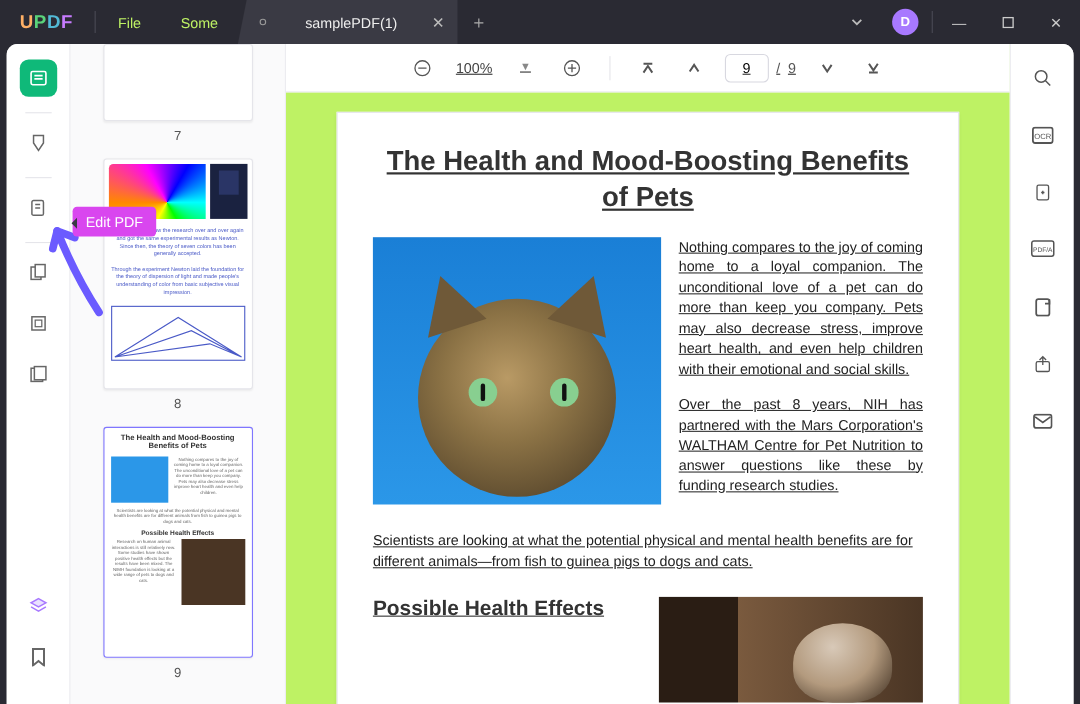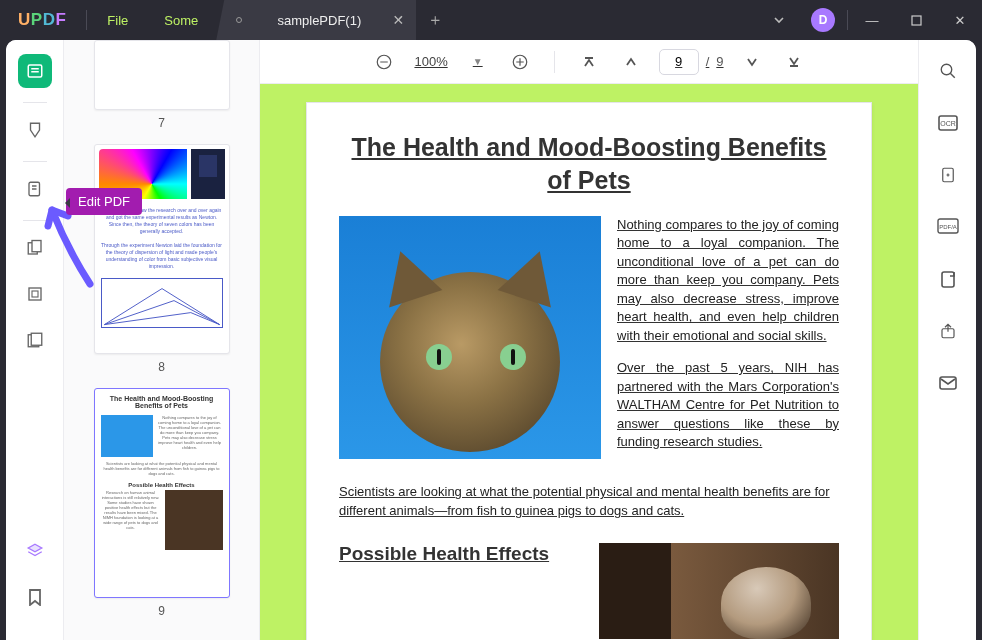--- a/index.html
+++ b/index.html
@@ -55,21 +55,21 @@
     width:34px; height:34px; border-radius:8px; display:flex; align-items:center; justify-content:center;
     margin-bottom:12px; cursor:pointer; color:#5a5a6a;
   }
   .rail-btn.active { background:#0fb979; color:#fff; }
   .rail-divider { width:24px; height:1px; background:#e5e5ea; margin:2px 0 10px 0;}
   .rail-bottom { margin-top:auto; margin-bottom:14px; display:flex;flex-direction:column;align-items:center;}
   .rail-bottom .rail-btn.purple { color:#a879ff;}
   
   .tooltip {
     position:absolute; left:60px; top:148px;
-    background:#a21caf; color:#fff; padding:6px 12px; border-radius:4px;
+    background:#d946ef; color:#fff; padding:6px 12px; border-radius:4px;
     font-size:13px; white-space:nowrap; z-index:20;
   }
   .tooltip::before{content:"";position:absolute;left:-6px;top:10px;border:5px solid transparent;border-right-color:#3a3a44;}
   
   .blue-arrow {
     position:absolute; left:38px; top:162px; z-index:15;
   }
   
   .thumbs-panel {
     width:196px; background:#fafafb; border-right:1px solid #ececf0;
@@ -356,21 +356,21 @@
           <div class="cat-img">
             <div class="cat-face">
               <div class="cat-ear l"></div>
                 <div class="cat-ear r"></div>
               <div class="cat-eye l"></div>
                 <div class="cat-eye r"></div>
             </div>
           </div>
           <div class="paras">
             <p>Nothing compares to the joy of coming home to a loyal companion. The unconditional love of a pet can do more than keep you company. Pets may also decrease stress, improve heart health, and even help children with their emotional and social skills.</p>
-            <p>Over the past 5 years, NIH has partnered with the Mars Corporation's WALTHAM Centre for Pet Nutrition to answer questions like these by funding research studies.</p>
+            <p>Over the past 8 years, NIH has partnered with the Mars Corporation's WALTHAM Centre for Pet Nutrition to answer questions like these by funding research studies.</p>
           </div>
         </div>
         <p class="full-p">Scientists are looking at what the potential physical and mental health benefits are for different animals—from fish to guinea pigs to dogs and cats.</p>
         <div class="row2">
           <div class="col2-text">
             <h2>Possible Health Effects</h2>
 
           </div>
           <div class="dog-img"></div>
         </div>

